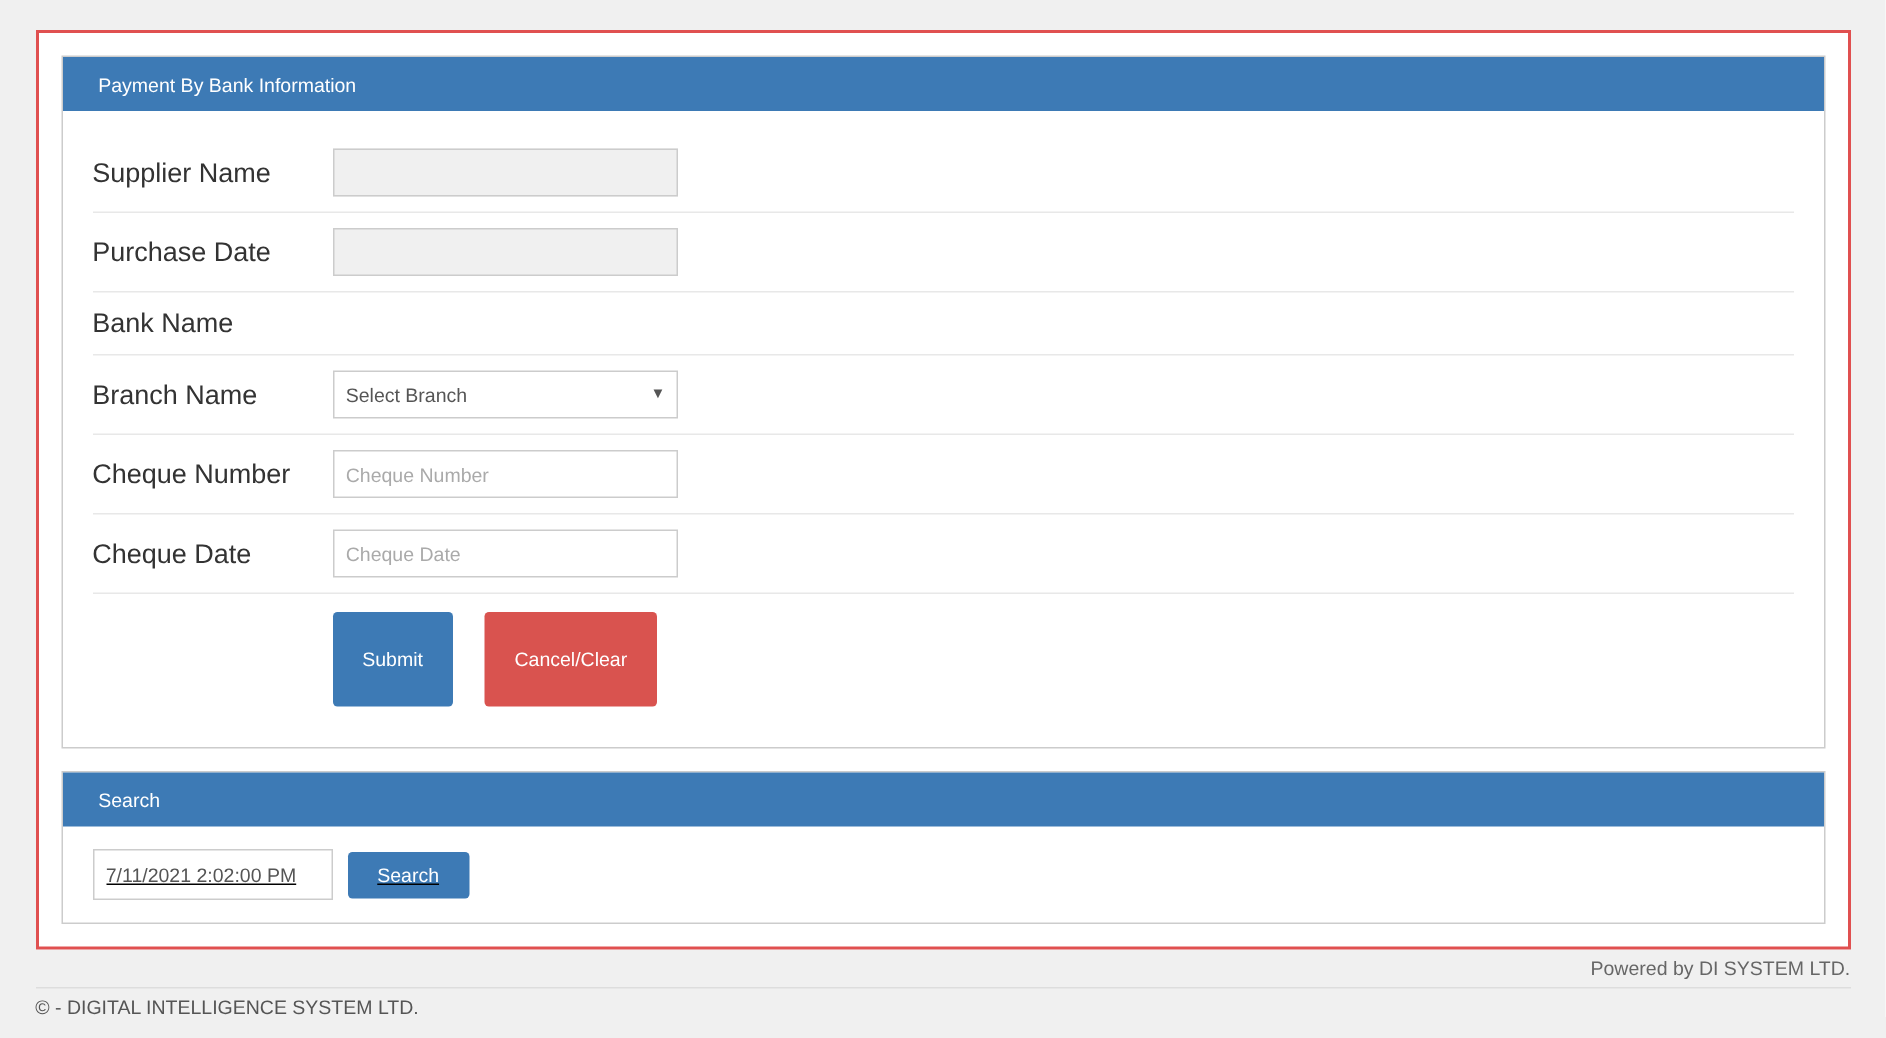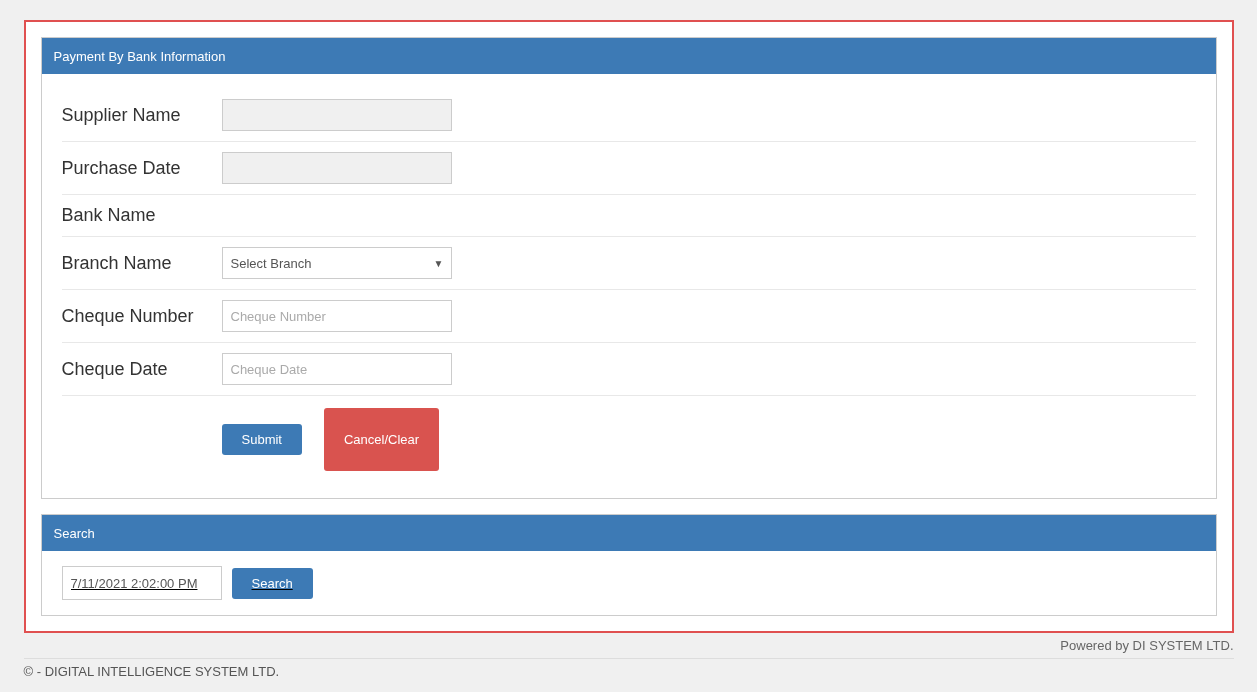--- a/index.html
+++ b/index.html
@@ -31,21 +31,21 @@
     }
 
     .panel {
       border: 1px solid #ccc;
       background: #fff;
     }
 
     .panel-header {
       background: #3d7ab5;
       color: #fff;
-      padding: 10px 12px;
+      padding: 10px 24px;
       font-size: 14px;
       font-weight: normal;
     }
 
     .panel-body {
       padding: 15px 20px;
     }
 
     .form-row {
       display: flex;
@@ -113,23 +113,22 @@
       right: 8px;
       top: 50%;
       transform: translateY(-50%);
       font-size: 10px;
       color: #555;
       pointer-events: none;
     }
 
     .button-row {
       display: flex;
-      align-items: center;
       padding: 12px 0;
-      gap: 22px;
+      gap: 9px;
       padding-left: 160px;
     }
 
     .btn-submit {
       background: #3d7ab5;
       color: #fff;
       border: none;
       padding: 8px 20px;
       font-size: 13px;
       cursor: pointer;
@@ -137,20 +136,21 @@
     }
 
     .btn-cancel {
       background: #d9534f;
       color: #fff;
       border: none;
       padding: 24px 20px;
       font-size: 13px;
       cursor: pointer;
       border-radius: 3px;
+      margin-left: 12px;
     }
 
     .search-panel-body {
       padding: 15px 20px;
       display: flex;
       align-items: center;
       gap: 10px;
       text-decoration: underline;
     }
 

